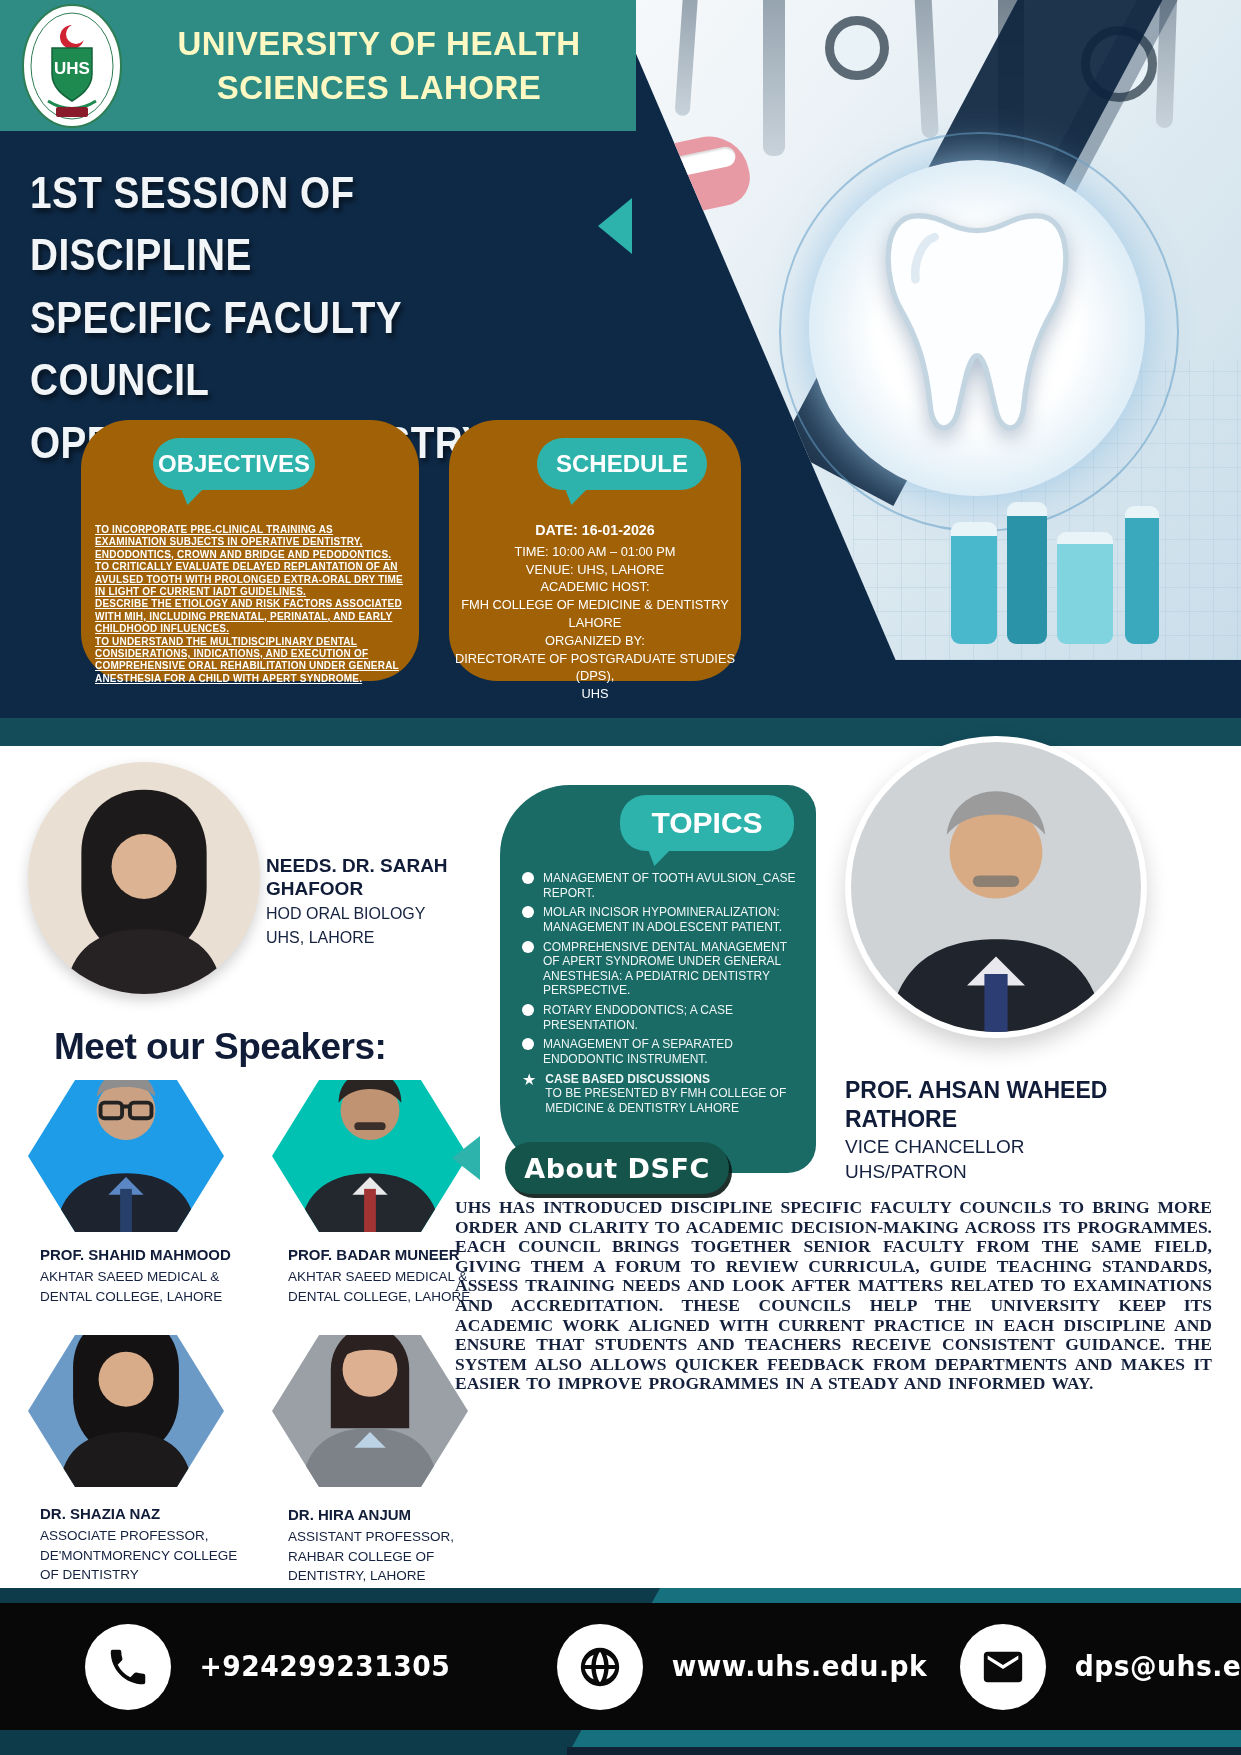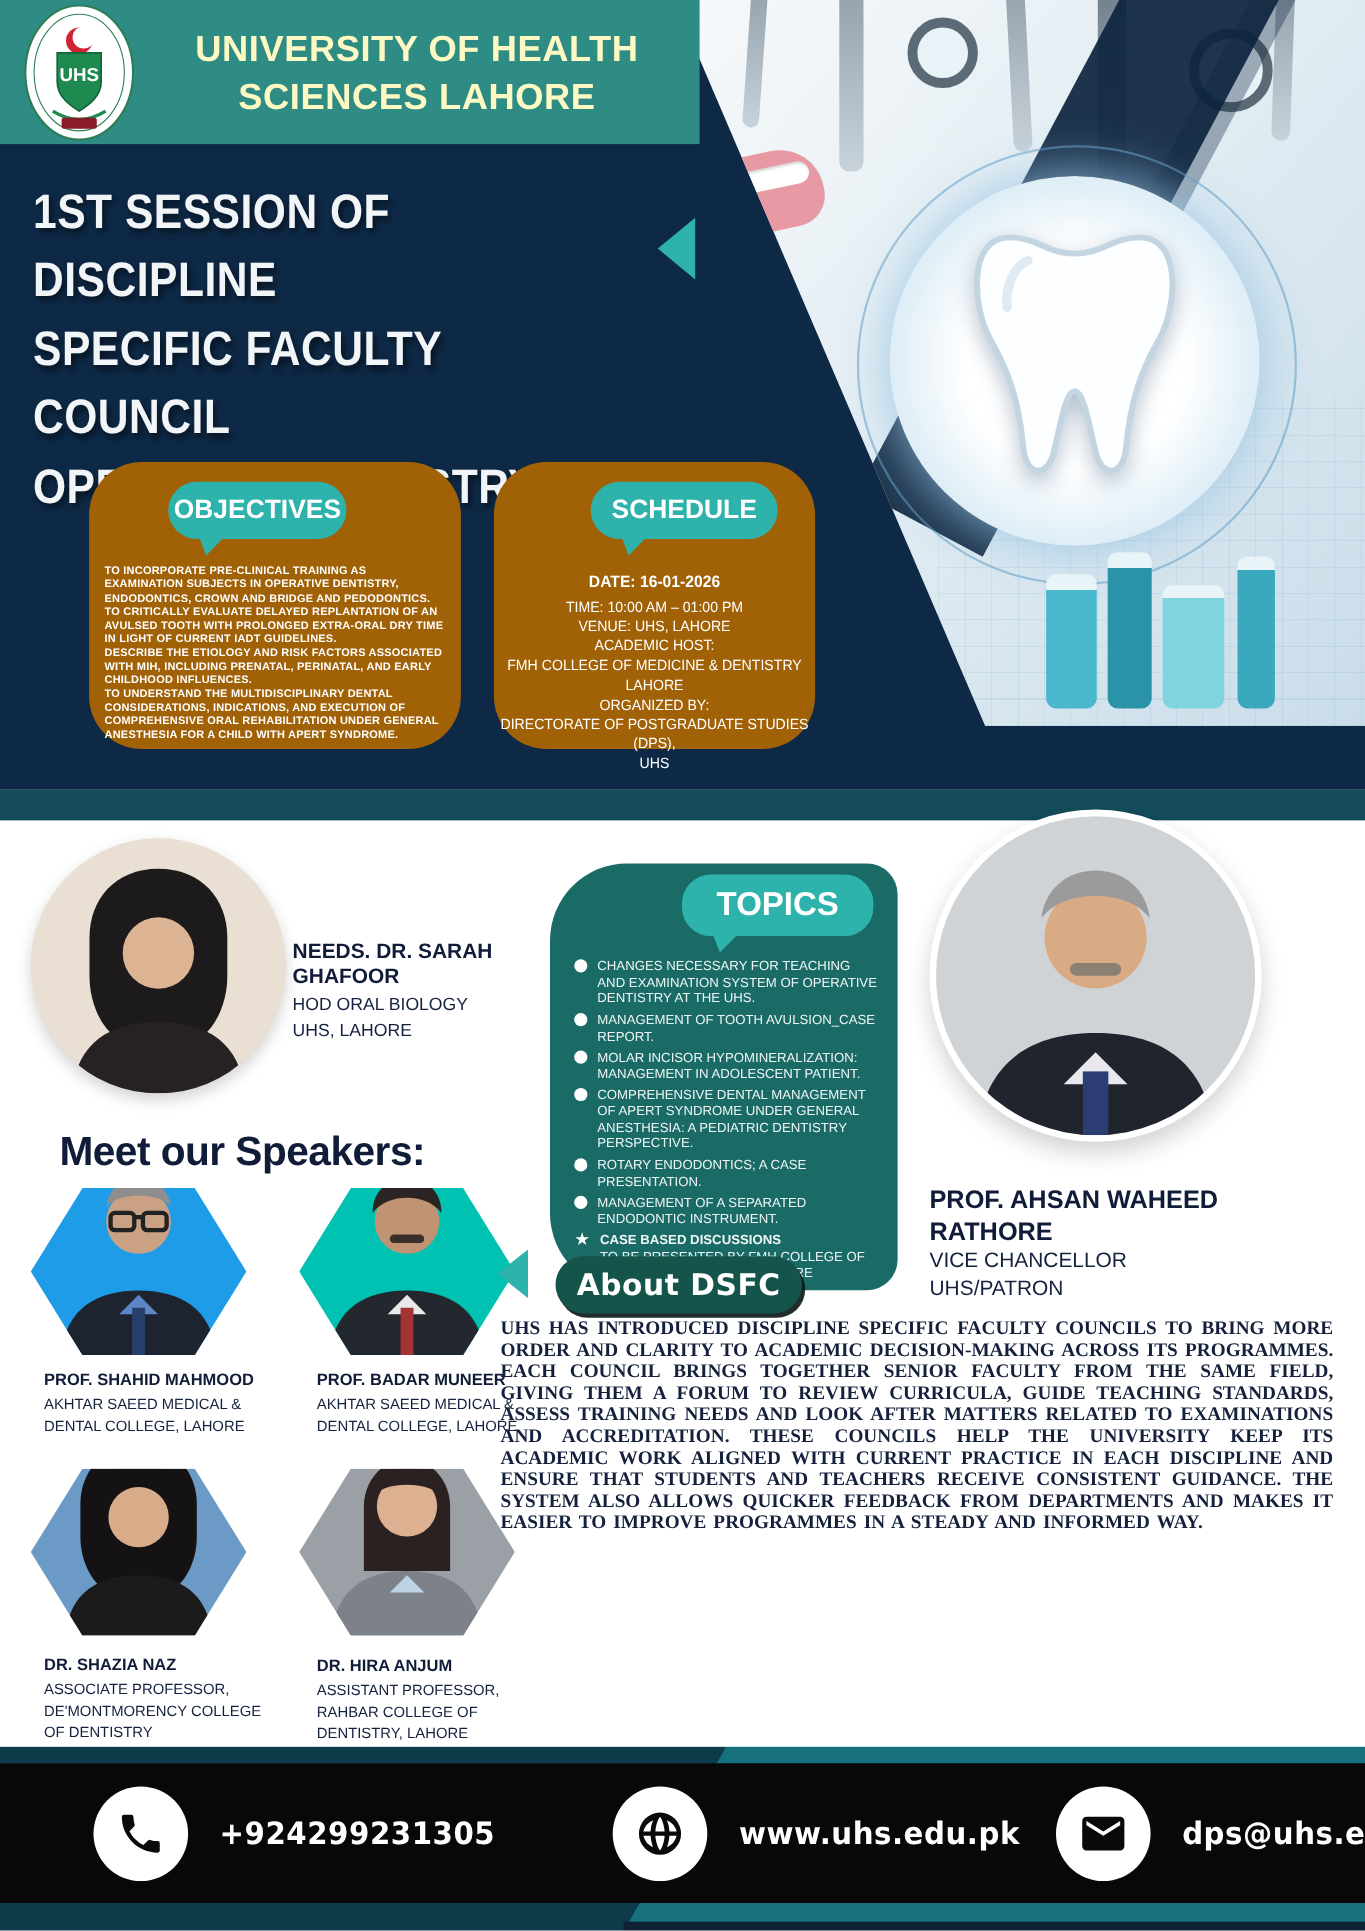--- a/index.html
+++ b/index.html
@@ -59,22 +59,22 @@
 
   .panel{position:absolute;top:420px;height:261px;background:#a16207;border-radius:48px;margin-left:46px;}
   .panel.objectives{left:35px;width:338px;}
   .panel.schedule{left:403px;width:292px;}
   .bubble{position:absolute;top:18px;background:#2db3ab;color:#fff;font-weight:700;border-radius:26px;
           display:flex;align-items:center;justify-content:center;}
   .bubble::after{content:"";position:absolute;left:26px;bottom:-15px;width:30px;height:22px;background:#2db3ab;
           clip-path:polygon(0 0,100% 0,28% 100%);}
   .objectives .bubble{left:72px;width:162px;height:52px;font-size:24px;}
   .schedule .bubble{left:88px;width:170px;height:52px;font-size:24px;}
-  .obj-text{position:absolute;left:14px;top:94px;width:308px;color:#ffffff;font-size:10px;font-weight:700;
-            line-height:1.24;letter-spacing:.2px;}
+  .obj-text{position:absolute;left:14px;top:104px;width:308px;color:#ffffff;font-size:10px;font-weight:700;
+            line-height:1.24;letter-spacing:.2px;text-decoration:underline;}
   .sched-text{position:absolute;left:-6px;top:100px;width:304px;text-align:center;color:#ffffff;
             font-size:13.5px;line-height:1.32;transform:scaleX(.95);}
   .sched-date{font-weight:700;font-size:15px;margin-bottom:3px;}
 
   .divider{position:absolute;left:0;top:718px;width:100%;height:28px;background:#144c5a;}
 
   
   .page-body{position:absolute;left:0;top:746px;width:1241px;height:842px;background:#ffffff;}
   .circle-photo{border-radius:50%;overflow:hidden;}
   .sarah-photo{position:absolute;left:28px;top:16px;width:232px;height:232px;background:#e9dfd2;
@@ -303,24 +303,20 @@
       <div class="caff">ASSISTANT PROFESSOR, RAHBAR COLLEGE OF DENTISTRY, LAHORE</div>
     </div>
 
     <div class="topics">
       <div class="bubble">
         <span>TOPICS</span>
       </div>
       <div class="topics-list">
         <div class="titem">
           <span class="dot"></span>
-          <div>CHANGES NECESSARY FOR TEACHING AND EXAMINATION SYSTEM OF OPERATIVE DENTISTRY AT THE UHS.</div>
-        </div>
-        <div class="titem">
-          <span class="dot"></span>
           <div>MANAGEMENT OF TOOTH AVULSION_CASE REPORT.</div>
         </div>
         <div class="titem">
           <span class="dot"></span>
           <div>MOLAR INCISOR HYPOMINERALIZATION: MANAGEMENT IN ADOLESCENT PATIENT.</div>
         </div>
         <div class="titem">
           <span class="dot"></span>
           <div>COMPREHENSIVE DENTAL MANAGEMENT OF APERT SYNDROME UNDER GENERAL ANESTHESIA: A PEDIATRIC DENTISTRY PERSPECTIVE.</div>
         </div>

